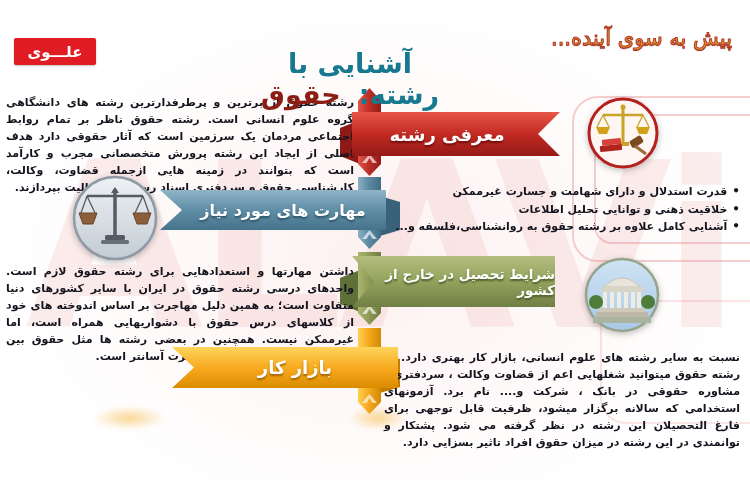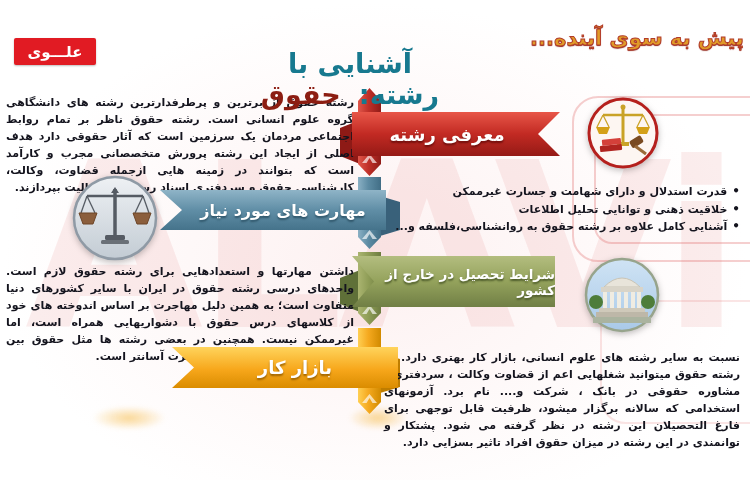--- a/index.html
+++ b/index.html
@@ -22,22 +22,22 @@
   .glow1{left:92px;top:406px;width:74px;height:24px;}
   .glow2{left:348px;top:406px;width:60px;height:24px;}
 
   
   .logo{
     position:absolute;left:14px;top:38px;width:82px;height:27px;z-index:5;
     background:#e11b23;border-radius:2px;color:#fff;font-weight:bold;font-size:15px;
     display:flex;align-items:center;justify-content:center;box-shadow:0 1px 2px rgba(0,0,0,.25);
   }
   .slogan{
-    position:absolute;right:6px;top:26px;width:250px;z-index:5;text-align:right;
-    font-size:21px;font-weight:700;color:#e09b28;-webkit-text-stroke:1px #b23b2a;
+    position:absolute;right:18px;top:26px;width:250px;z-index:5;text-align:right;
+    font-size:21px;font-weight:400;color:#e09b28;-webkit-text-stroke:1px #b23b2a;
     text-shadow:0 1px 1px #8e2a20;
   }
   .title{position:absolute;left:200px;top:48px;width:300px;z-index:5;text-align:center;font-size:27px;font-weight:800;}
   .title .t1{color:#17798f;}
   .title .t2{color:#8c1d12;margin-right:18px;}
 
   
   .pole{position:absolute;left:358px;width:23px;z-index:3;}
   .pole-red{top:88px;height:88px;background:linear-gradient(90deg,#e0564a,#c03029 45%,#8f1b17);
     clip-path:polygon(50% 0,100% 13px,100% 76px,50% 88px,0 76px,0 13px);}

